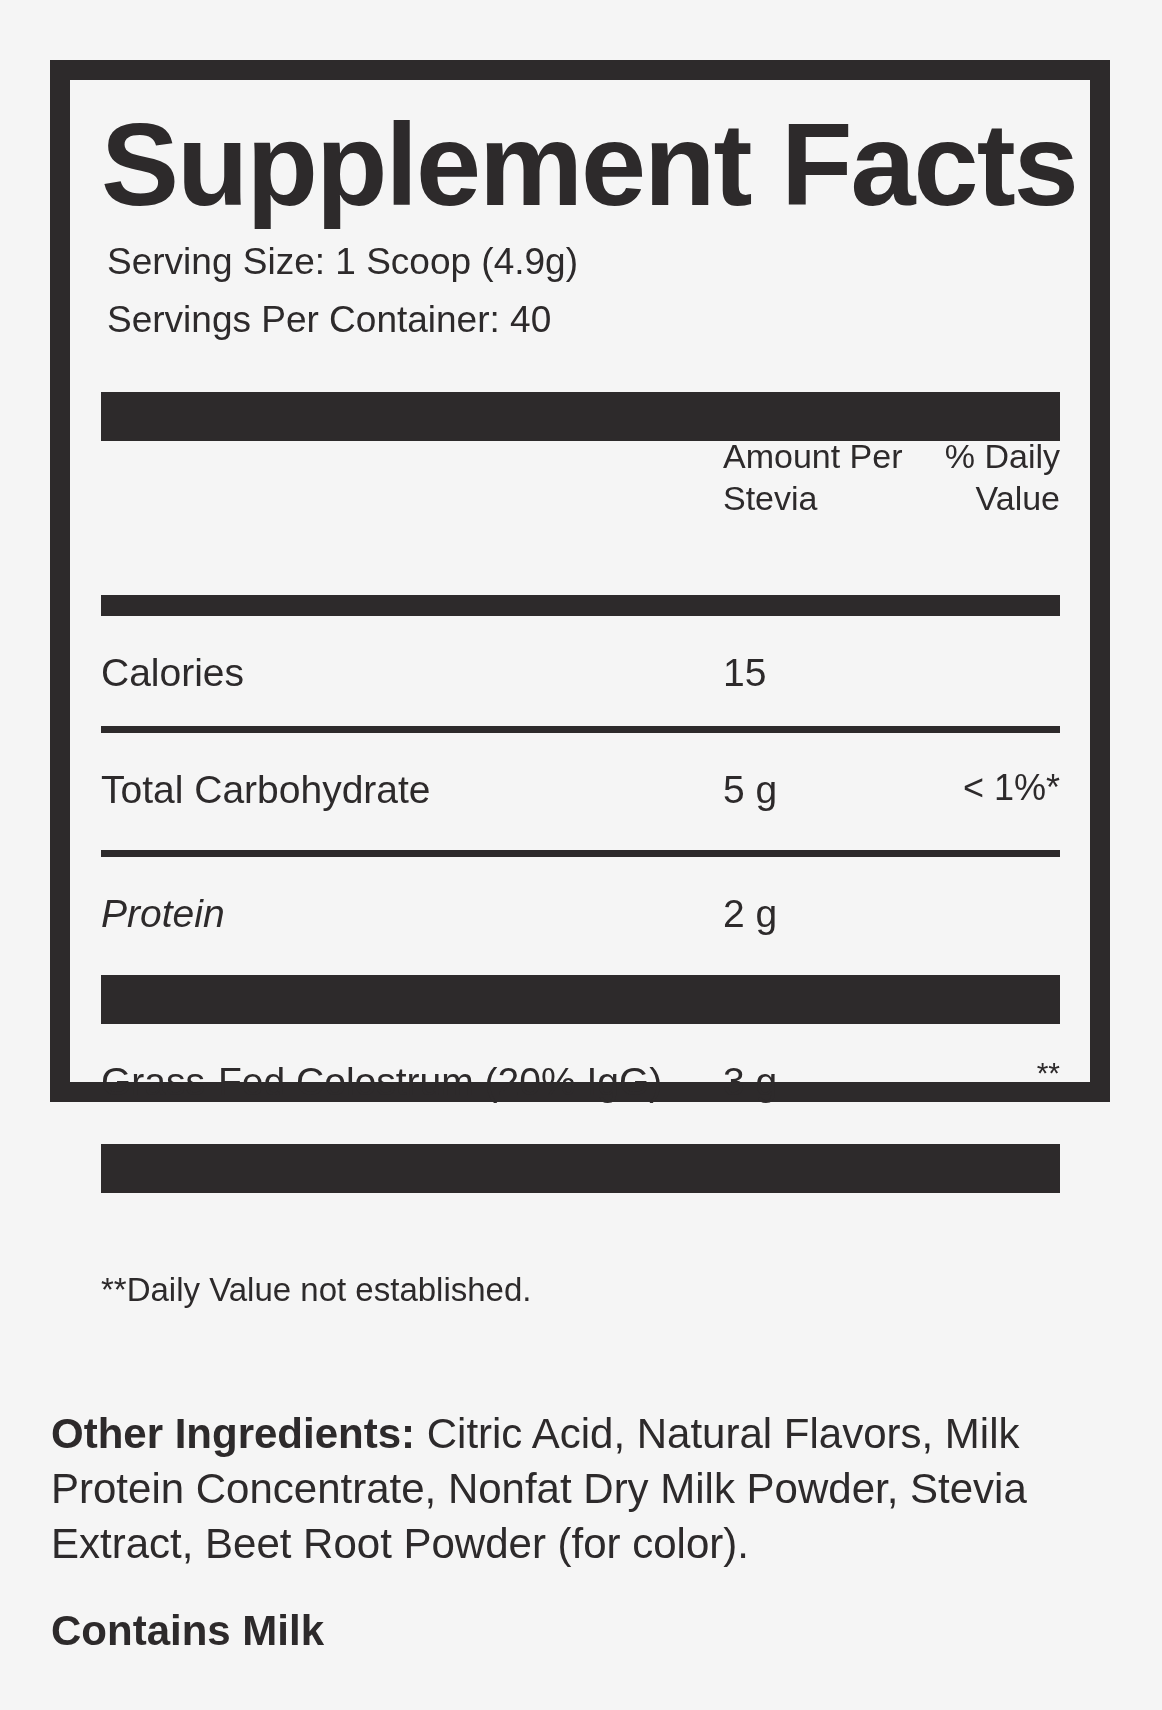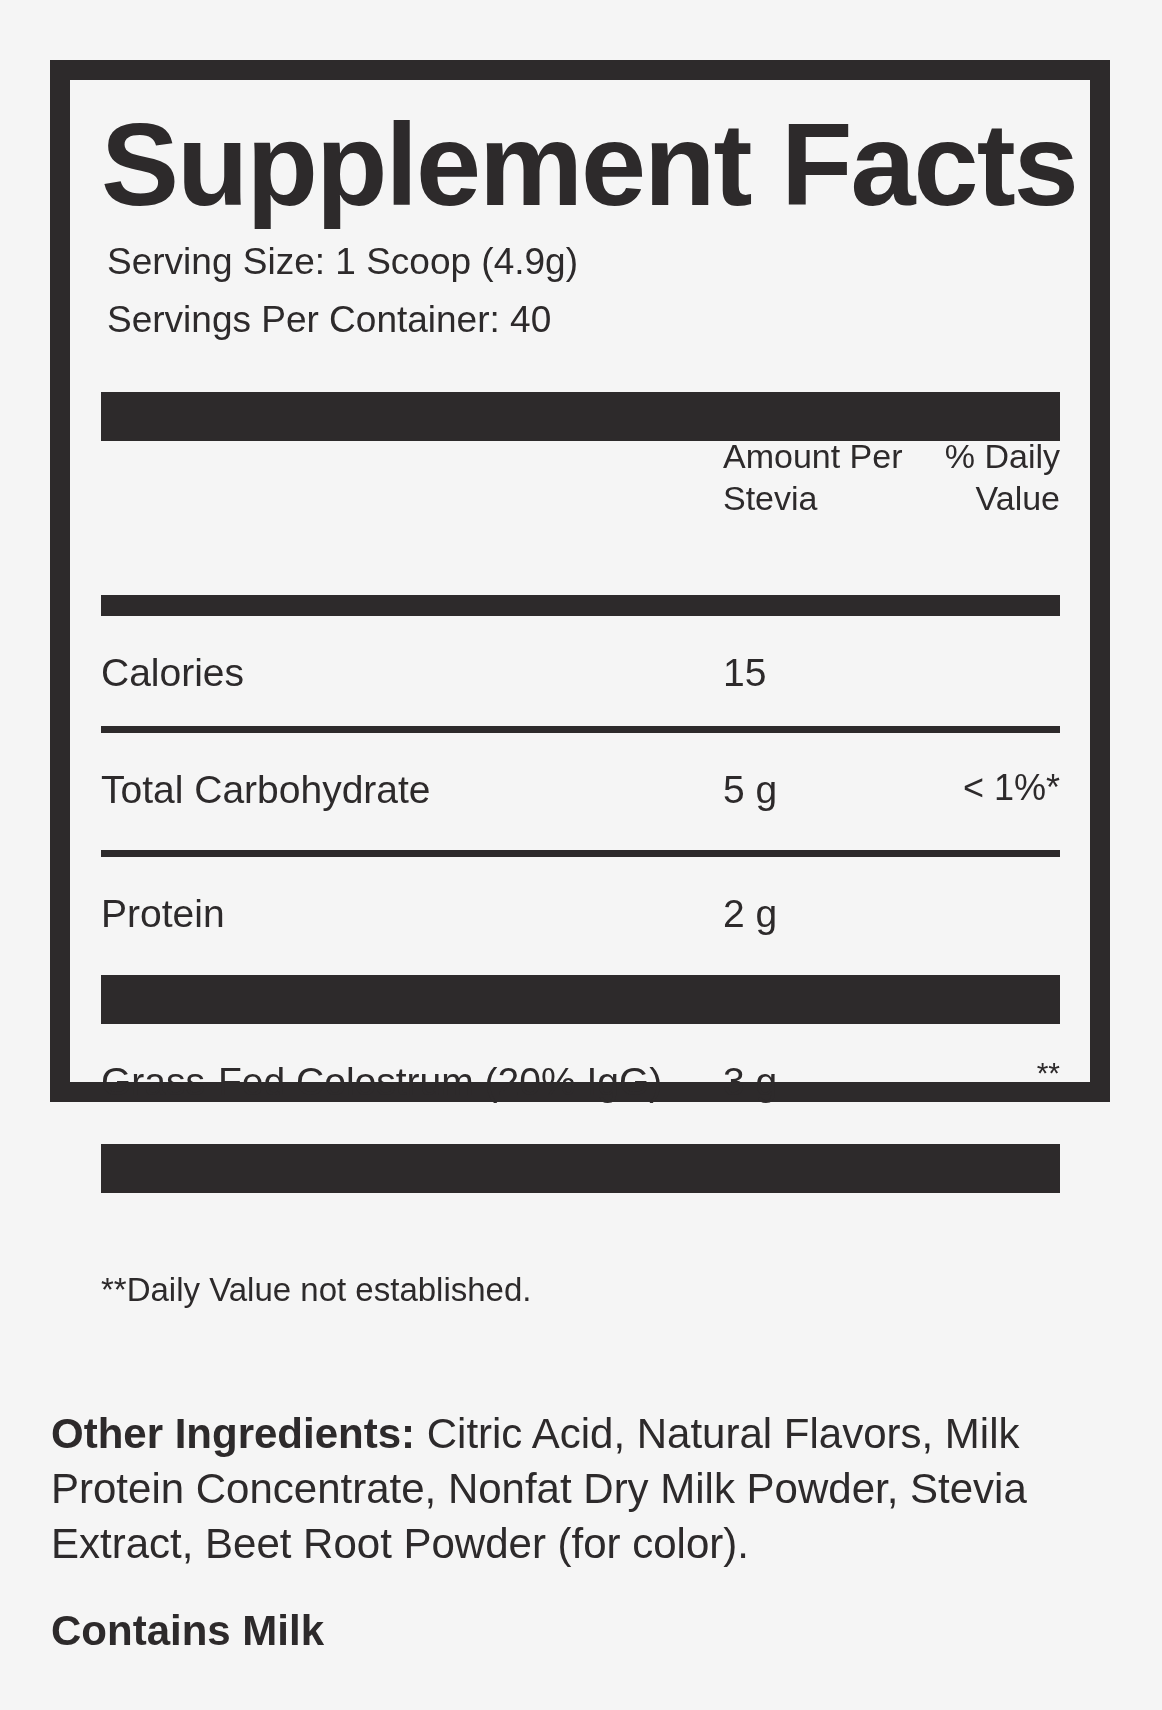--- a/index.html
+++ b/index.html
@@ -43,21 +43,21 @@
   <div class="abs row-amt" style="top:573px;">15</div>
 
   <div class="abs bar" style="top:646px;height:7px;"></div>
 
   <div class="abs row-label" style="top:690px;">Total Carbohydrate</div>
   <div class="abs row-amt" style="top:690px;">5 g</div>
   <div class="abs row-dv" style="top:690px;">&lt; 1%*</div>
 
   <div class="abs bar" style="top:770px;height:7px;"></div>
 
-  <div class="abs row-label" style="top:814px;">Protein</div>
+  <div class="abs row-label" style="top:814px;font-style:italic;">Protein</div>
   <div class="abs row-amt" style="top:814px;">2 g</div>
 
   <div class="abs bar" style="top:895px;height:49px;"></div>
 
   <div class="abs row-label" style="top:982px;">Grass-Fed Colostrum (20% IgG)</div>
   <div class="abs row-amt" style="top:982px;">3 g</div>
   <div class="abs row-dv" style="top:978px;font-size:30px;">**</div>
 
   <div class="abs bar" style="top:1064px;height:49px;"></div>
 

